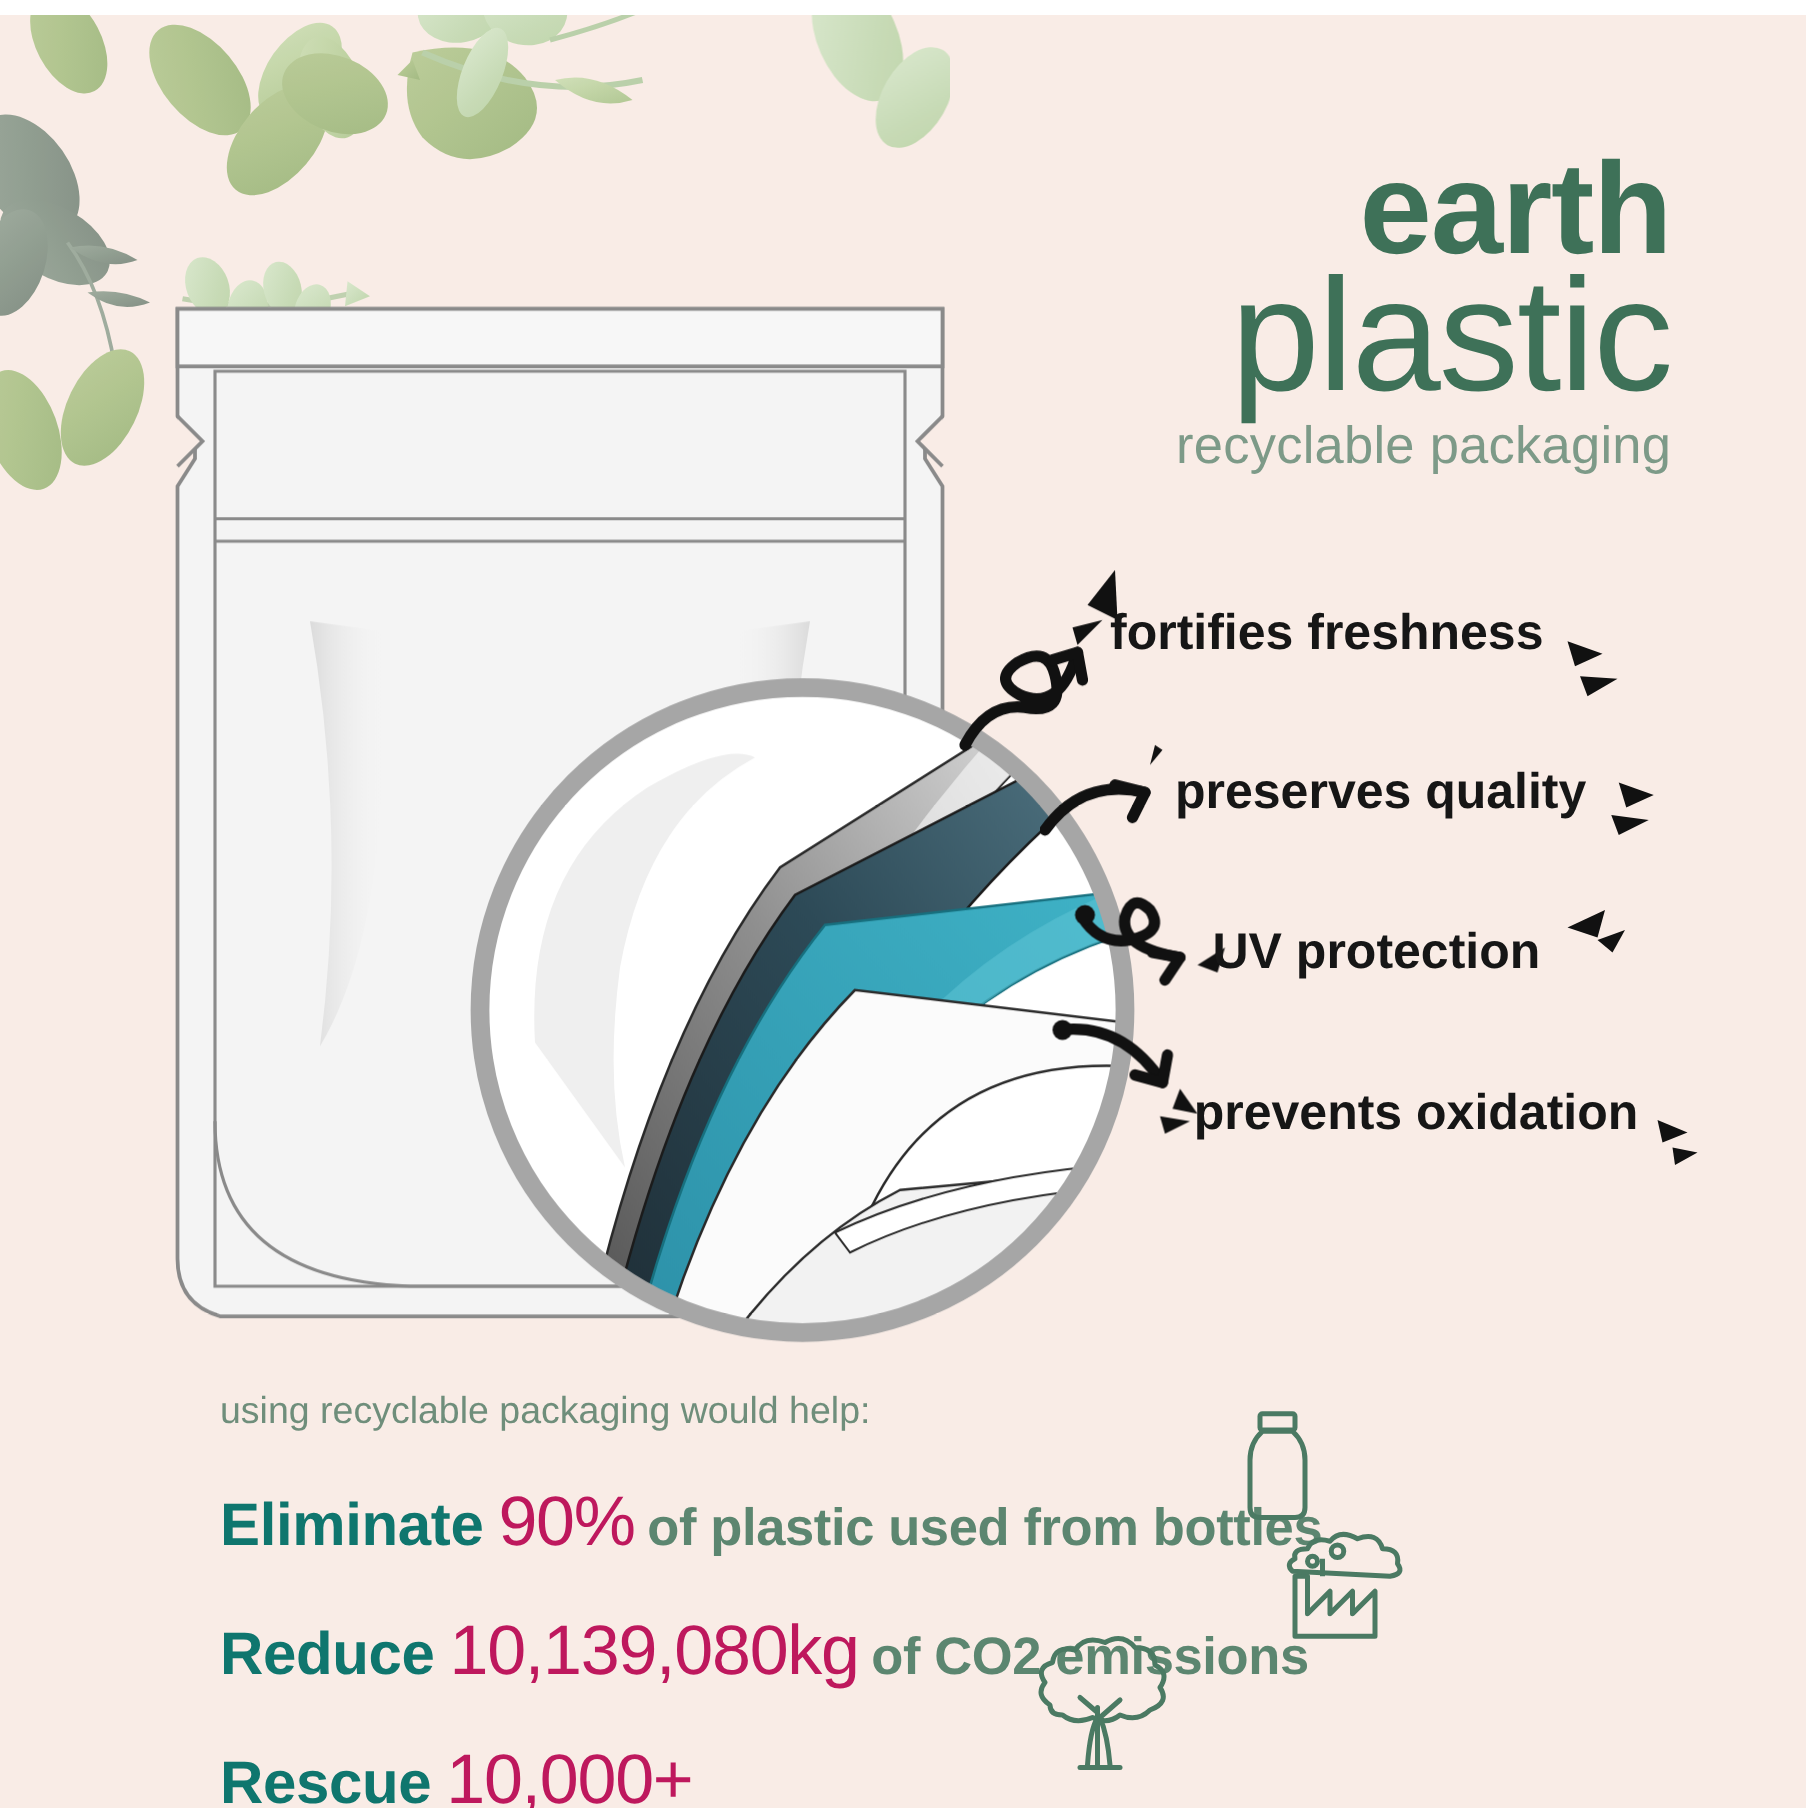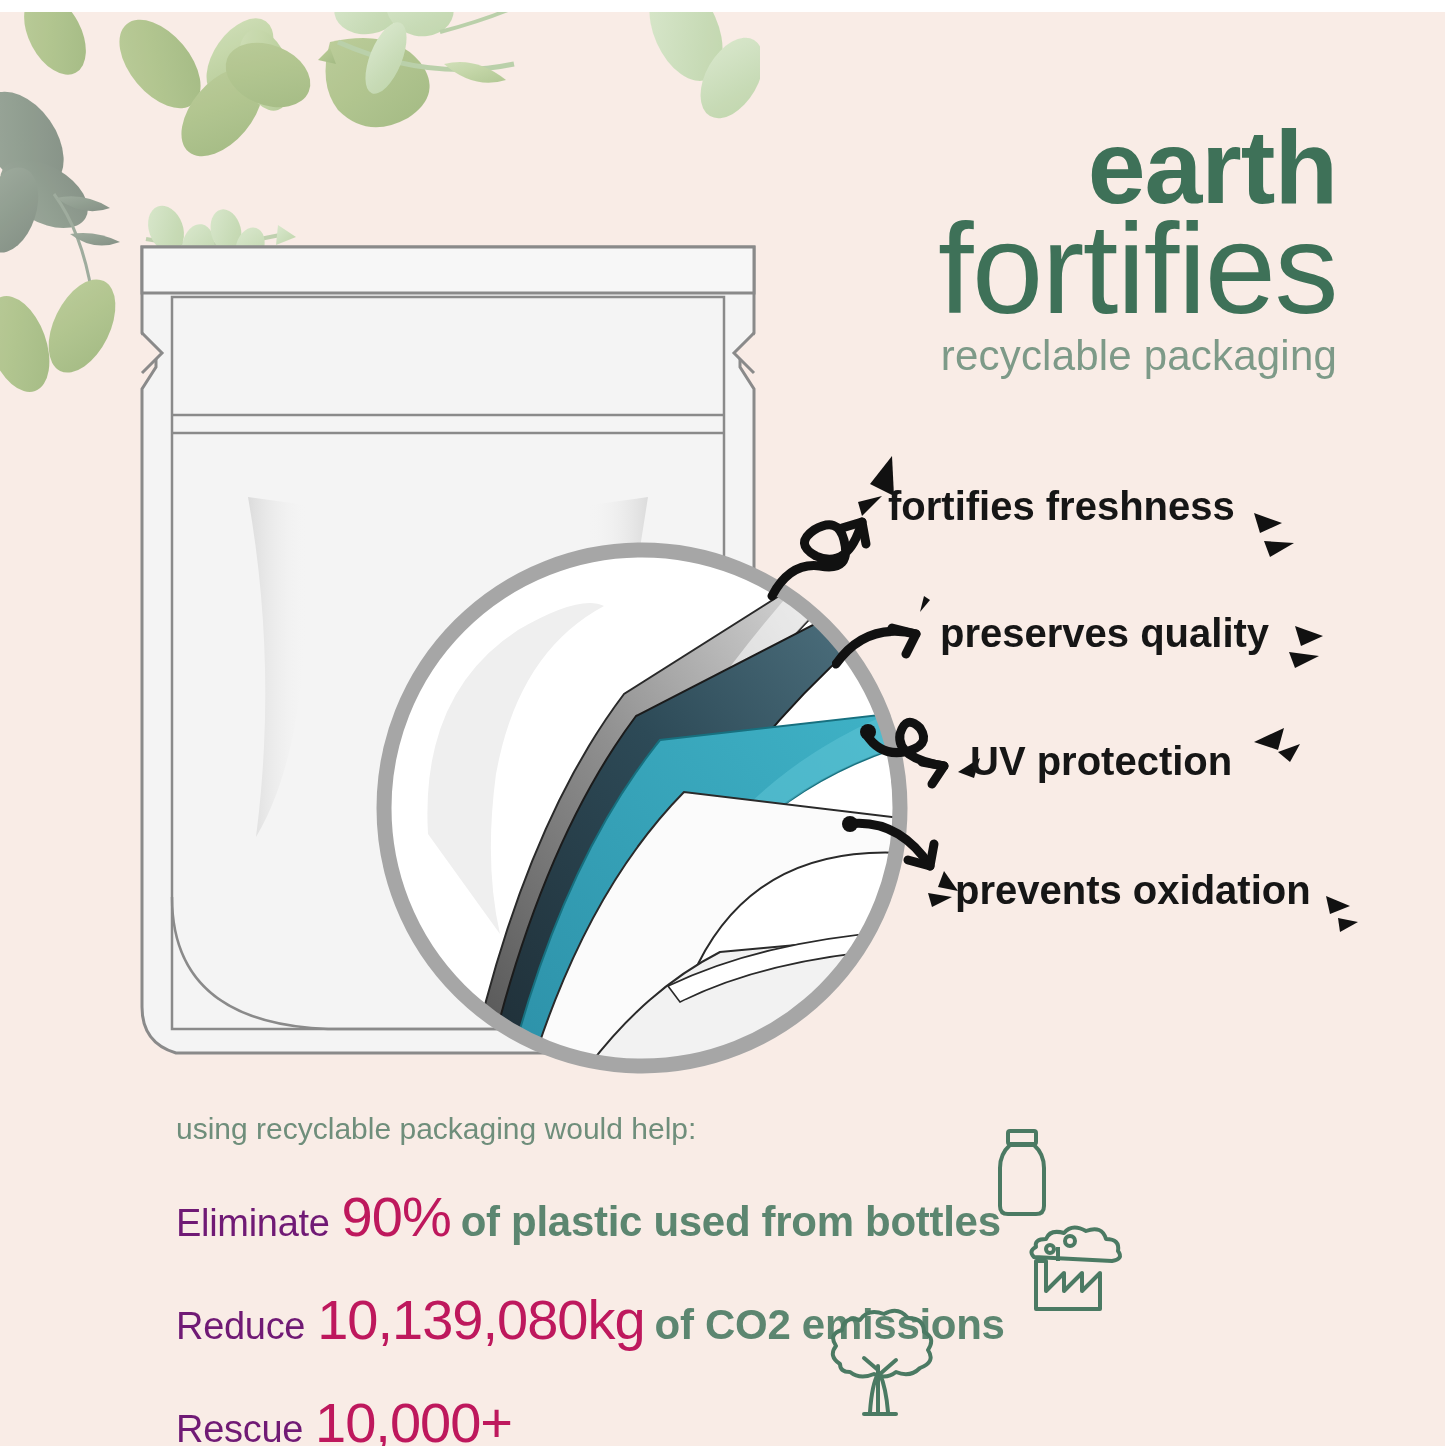--- a/index.html
+++ b/index.html
@@ -102,23 +102,23 @@
     font-weight: 400;
     margin: 0 0 38px 0;
   }
   .stat-row {
     display: flex;
     align-items: baseline;
     margin-bottom: 38px;
     white-space: nowrap;
   }
   .stat-verb {
-    font-size: 38px;
-    font-weight: 400;
-    color: #701a75;
+    font-size: 48px;
+    font-weight: 700;
+    color: #0f766e;
     letter-spacing: -0.3px;
   }
   .stat-number {
     font-size: 56px;
     font-weight: 400;
     color: #be185d;
     margin: 0 10px 0 12px;
     letter-spacing: -1px;
   }
   .stat-tail {
@@ -281,21 +281,21 @@
 
       <path d="M176 600 Q250 470 352 418 L548 400 L548 560 Q400 556 300 600 Z" fill="#f2f2f2" stroke="#2a2a2a" stroke-width="2"></path>
       <path d="M300 452 Q400 404 548 396 L548 414 Q404 422 312 468 Z" fill="#ffffff" stroke="#2a2a2a" stroke-width="1.6"></path>
     </g>
 
     <circle cx="274" cy="274" r="258" fill="none" stroke="#a6a6a6" stroke-width="15"></circle>
   </svg>
 
   <div class="headline-wrap">
     <span class="headline-earth">earth</span>
-    <span class="headline-friendly">fortifies</span>
+    <span class="headline-friendly">plastic</span>
     <span class="headline-sub">recyclable packaging</span>
   </div>
 
   <svg class="doodle" style="left:766px; top:432px; width:170px; height:170px;" viewBox="0 0 170 170">
     <path d="M6 152 Q24 118 54 122 Q86 128 78 96 Q72 72 48 86 Q28 100 50 112 Q82 126 96 78" fill="none" stroke="#111" stroke-width="9" stroke-linecap="round"></path>
     <path d="M96 78 L76 84 M96 78 L100 100" fill="none" stroke="#111" stroke-width="9" stroke-linecap="round"></path>
     <path d="M104 40 L126 12 L128 52 Z" fill="#111"></path>
     <path d="M92 58 L116 52 L96 72 Z" fill="#111"></path>
   </svg>
 

